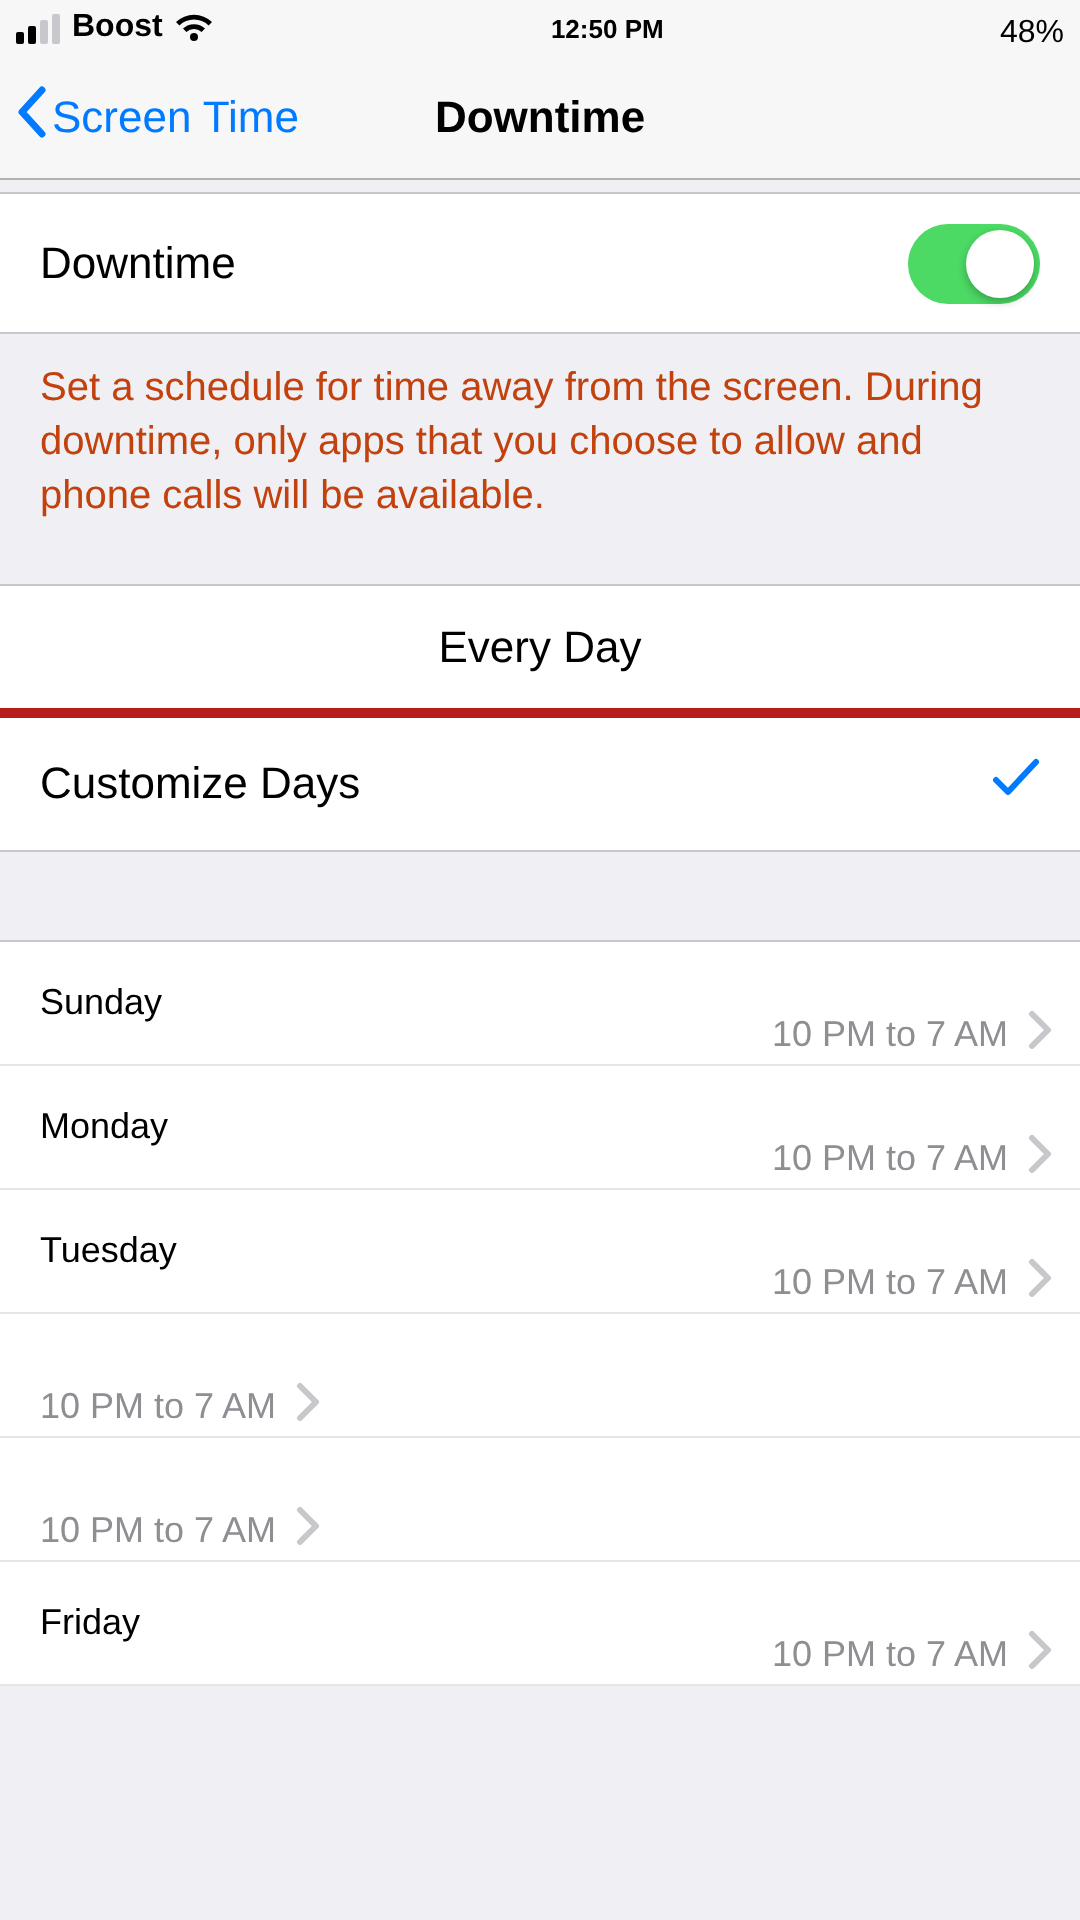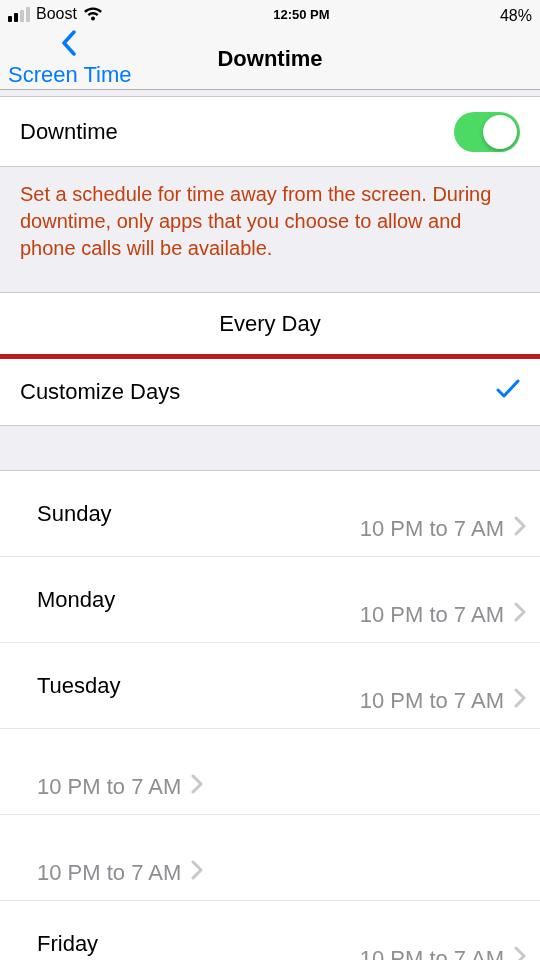--- a/index.html
+++ b/index.html
@@ -21,37 +21,37 @@
       background: #f7f7f8;
     }
     .status-left { display: flex; align-items: center; gap: 6px; }
     .status-right { display: flex; align-items: center; gap: 4px; flex-direction: column; }
     .signal-bars { display: flex; align-items: flex-end; gap: 2px; }
     .signal-bars span { width: 4px; background: #c7c7cc; border-radius: 1px; }
     .signal-bars span:nth-child(1){ height:6px; background:#000; }
     .signal-bars span:nth-child(2){ height:9px; background:#000; }
     .signal-bars span:nth-child(3){ height:12px; }
     .signal-bars span:nth-child(4){ height:15px; }
-    .carrier { font-size: 16px; }
+    .carrier { font-size: 16px; font-weight: bold; }
     .wifi-icon svg { display:block; }
     .time { font-weight: 600; font-size: 13px; }
     .battery-wrap { display:flex; align-items:center; gap:2px; }
     .battery { width: 30px; height: 14px; border: 1.5px solid #000; border-radius: 3px; position: relative; display:flex; align-items:center; }
     .battery::after { content:""; position:absolute; right:-4px; top:4px; width:2.5px; height:6px; background:#000; border-radius:0 2px 2px 0; }
     .battery-fill { height: 100%; width: 48%; background:#000; border-radius:1px 0 0 1px; }
     .nav-header {
       height: 62px;
       background: #f7f7f8;
       border-bottom: 1px solid #b2b2b2;
       display: flex;
       align-items: center;
       position: relative;
       padding: 0 8px;
     }
-    .back-btn { display:flex; align-items:center; color:#007aff; font-size:22px; z-index:1;flex-direction:column; }
+    .back-btn { display:flex; align-items:center; color:#007aff; font-size:22px; z-index:1; }
     .back-chevron { margin-right: 2px; }
     .nav-title { position:absolute; left:0; right:0; text-align:center; font-size:22px; font-weight:600; }
     .group-top-border { height:1px; background:#c8c7cc; }
     .row {
       background:#fff;
       display:flex;
       align-items:center;
       justify-content:space-between;
       padding: 0 20px;
       min-height: 70px;
@@ -72,23 +72,23 @@
       line-height: 1.35;
       padding: 14px 20px 30px 20px;
     }
     .checkmark { color:#007aff; }
     .spacer { height: 46px; background:#efeff4; border-top:1px solid #c8c7cc; border-bottom:1px solid #c8c7cc; }
     .day-row {
       background:#fff;
       display:flex;
       align-items:center;
       justify-content:space-between;
-      padding: 0 14px 0 37px;
-      height: 86px;
-      font-size: 22px;
+      padding: 0 14px 0 20px;
+      height: 62px;
+      font-size: 18px;
       border-bottom: 1px solid #e5e5ea;
     }
     .day-right { display:flex; align-items:center; gap:10px; color:#8e8e93;margin-top:31px; }
     .chevron-right { color:#c7c7cc; }
     .section-top { border-top: 1px solid #c8c7cc; }
   </style>
 </head>
 <body>
 
 <div class="status-bar">

